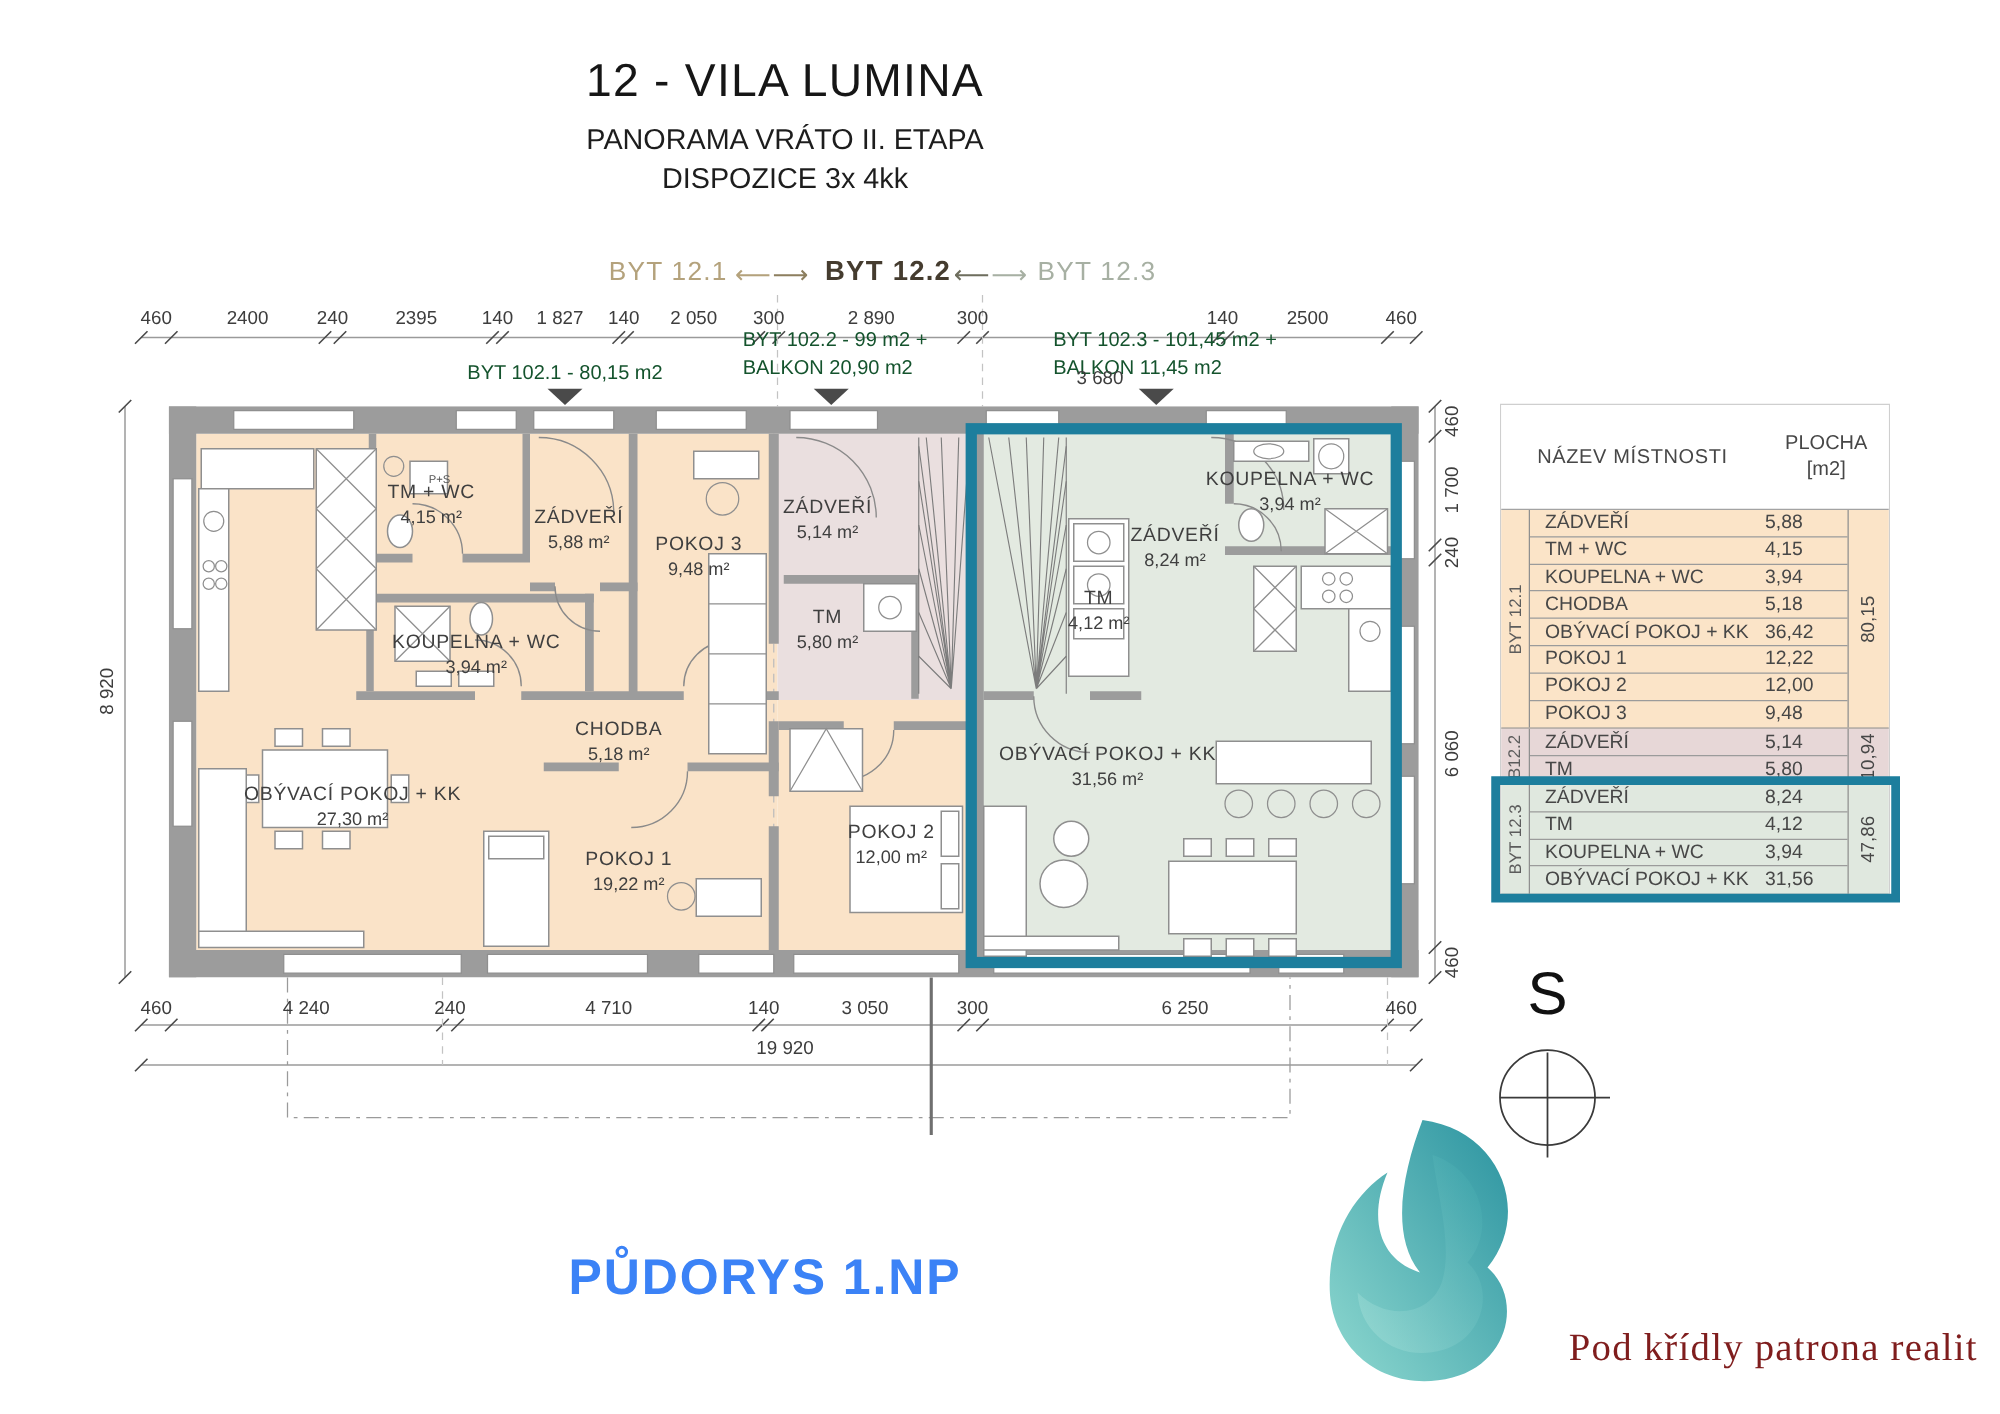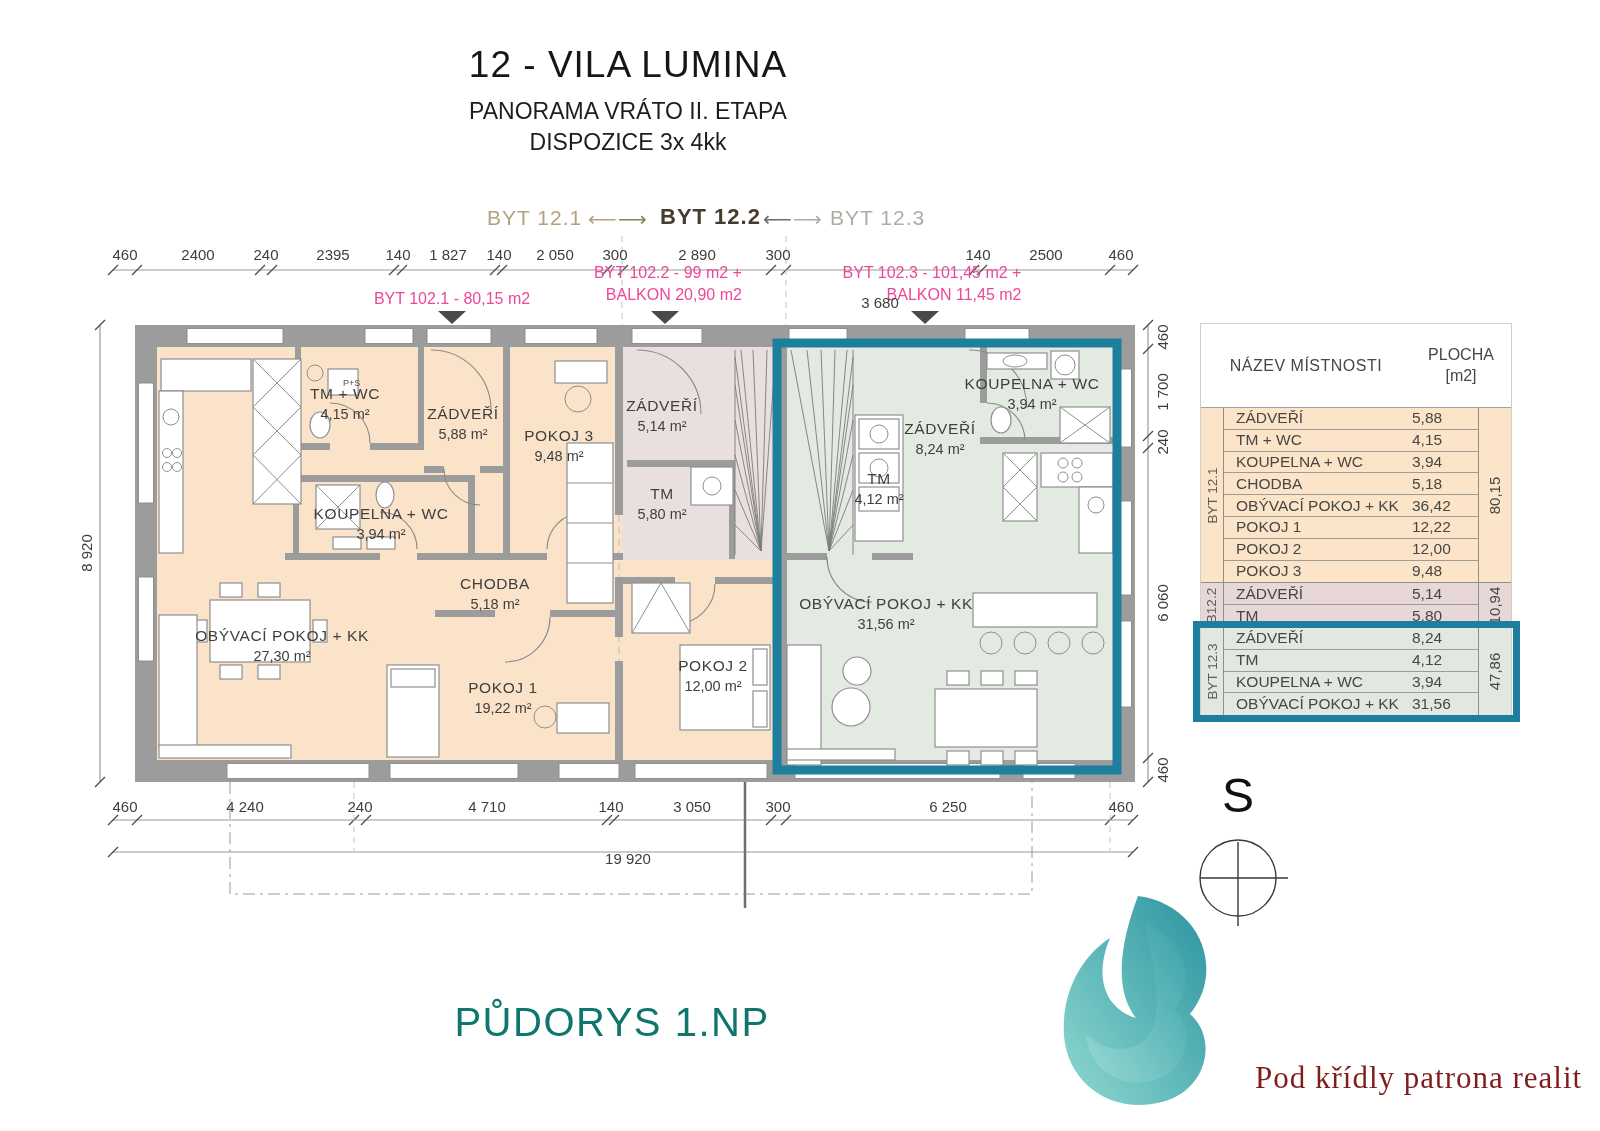--- a/index.html
+++ b/index.html
@@ -9,21 +9,21 @@
   
   .hdr{left:0;top:44px;width:1256px;text-align:center;}
   .hdr .t1{font-size:37px;letter-spacing:1px;color:#161616;}
   .hdr .t2{font-size:23px;margin-top:12px;color:#1d1d1d;}
   .hdr .t3{font-size:23px;margin-top:4px;color:#1d1d1d;}
   
   .bnav{font-size:21px;letter-spacing:1px;white-space:nowrap;}
   .b1{color:#b4a27c;} .b2{color:#453c2f;font-weight:bold;font-size:22px;} .b3{color:#a7b0a3;}
   .barr{color:#a49c84;font-size:20px;}
   
-  .callout{font-size:16px;color:#ec4899;text-align:right;transform:translateX(-50%);line-height:22px;white-space:nowrap;}
+  .callout{font-size:16px;color:#14532d;text-align:left;transform:translateX(-50%);line-height:22px;white-space:nowrap;}
   .tri{width:0;height:0;border-left:14px solid transparent;border-right:14px solid transparent;
        border-top:13px solid #4a4a4a;transform:translateX(-50%);}
   
   .dim{font-size:15px;color:#3d3d3d;transform:translateX(-50%);white-space:nowrap;}
   .dimv{font-size:15px;color:#3d3d3d;transform:translate(-50%,-50%) rotate(-90deg);white-space:nowrap;}
   
   #plan{left:135px;top:325px;width:1000px;height:457px;}
   #plan svg{position:absolute;left:0;top:0;}
   .room{position:absolute;text-align:center;transform:translate(-50%,0);line-height:21px;white-space:nowrap;}
   .rn{font-size:15.5px;letter-spacing:.6px;color:#3f3f3f;}
@@ -48,21 +48,21 @@
   .total{width:33px;border-left:1px solid #8f8f8f;display:flex;align-items:center;justify-content:center;overflow:visible;}
   .vtext{transform:rotate(-90deg);white-space:nowrap;font-size:13.5px;color:#5c5c5c;}
   .total .vtext{font-size:15px;color:#474747;}
   .rows{flex:1;display:flex;flex-direction:column;}
   .trow{display:flex;height:21.8px;align-items:center;border-bottom:1px solid #9b9b9b;}
   .trow:last-child{border-bottom:none;}
   .rname{flex:1;padding-left:12px;white-space:nowrap;}
   .rval{width:76px;padding-left:10px;}
   .teal-box-table{left:1193px;top:621px;width:327px;height:101px;border:7px solid #1d7e9d;pointer-events:none;}
   
-  .plabel{left:612px;top:1000px;transform:translateX(-50%);font-size:40px;letter-spacing:1.5px;color:#0f766e;}
+  .plabel{left:612px;top:1000px;transform:translateX(-50%);font-size:40px;letter-spacing:1.5px;color:#3b82f6;font-weight:bold;}
   .compass-s{left:1238px;top:768px;transform:translateX(-50%);font-size:48px;color:#111;}
   .tagline{left:1255px;top:1060px;font-family:"Liberation Serif", serif;font-size:31px;color:#7f1d1d;letter-spacing:1px;}
 </style>
 </head>
 <body>
 
 <div id="stage">
 
   <svg class="abs" width="1600" height="1131" style="left:0;top:0;">
     <g stroke="#9a9a9a" stroke-width="1.2" fill="none">
@@ -137,21 +137,21 @@
 
   <span class="abs dim" style="left:125px;top:798px;">460</span>
   <span class="abs dim" style="left:245px;top:798px;">4 240</span>
   <span class="abs dim" style="left:360px;top:798px;">240</span>
   <span class="abs dim" style="left:487px;top:798px;">4 710</span>
   <span class="abs dim" style="left:611px;top:798px;">140</span>
   <span class="abs dim" style="left:692px;top:798px;">3 050</span>
   <span class="abs dim" style="left:778px;top:798px;">300</span>
   <span class="abs dim" style="left:948px;top:798px;">6 250</span>
   <span class="abs dim" style="left:1121px;top:798px;">460</span>
-  <span class="abs dim" style="left:628px;top:830px;margin-top:20px;">19 920</span>
+  <span class="abs dim" style="left:628px;top:830px;">19 920</span>
   <span class="abs dimv" style="left:86px;top:553px;">8 920</span>
 
   <span class="abs dimv" style="left:1162px;top:337px;">460</span>
   <span class="abs dimv" style="left:1162px;top:392px;">1 700</span>
   <span class="abs dimv" style="left:1162px;top:442px;">240</span>
   <span class="abs dimv" style="left:1162px;top:603px;">6 060</span>
   <span class="abs dimv" style="left:1162px;top:770px;">460</span>
 
   <div id="plan" class="abs">
     <svg width="1000" height="457" viewBox="0 0 1000 457">

